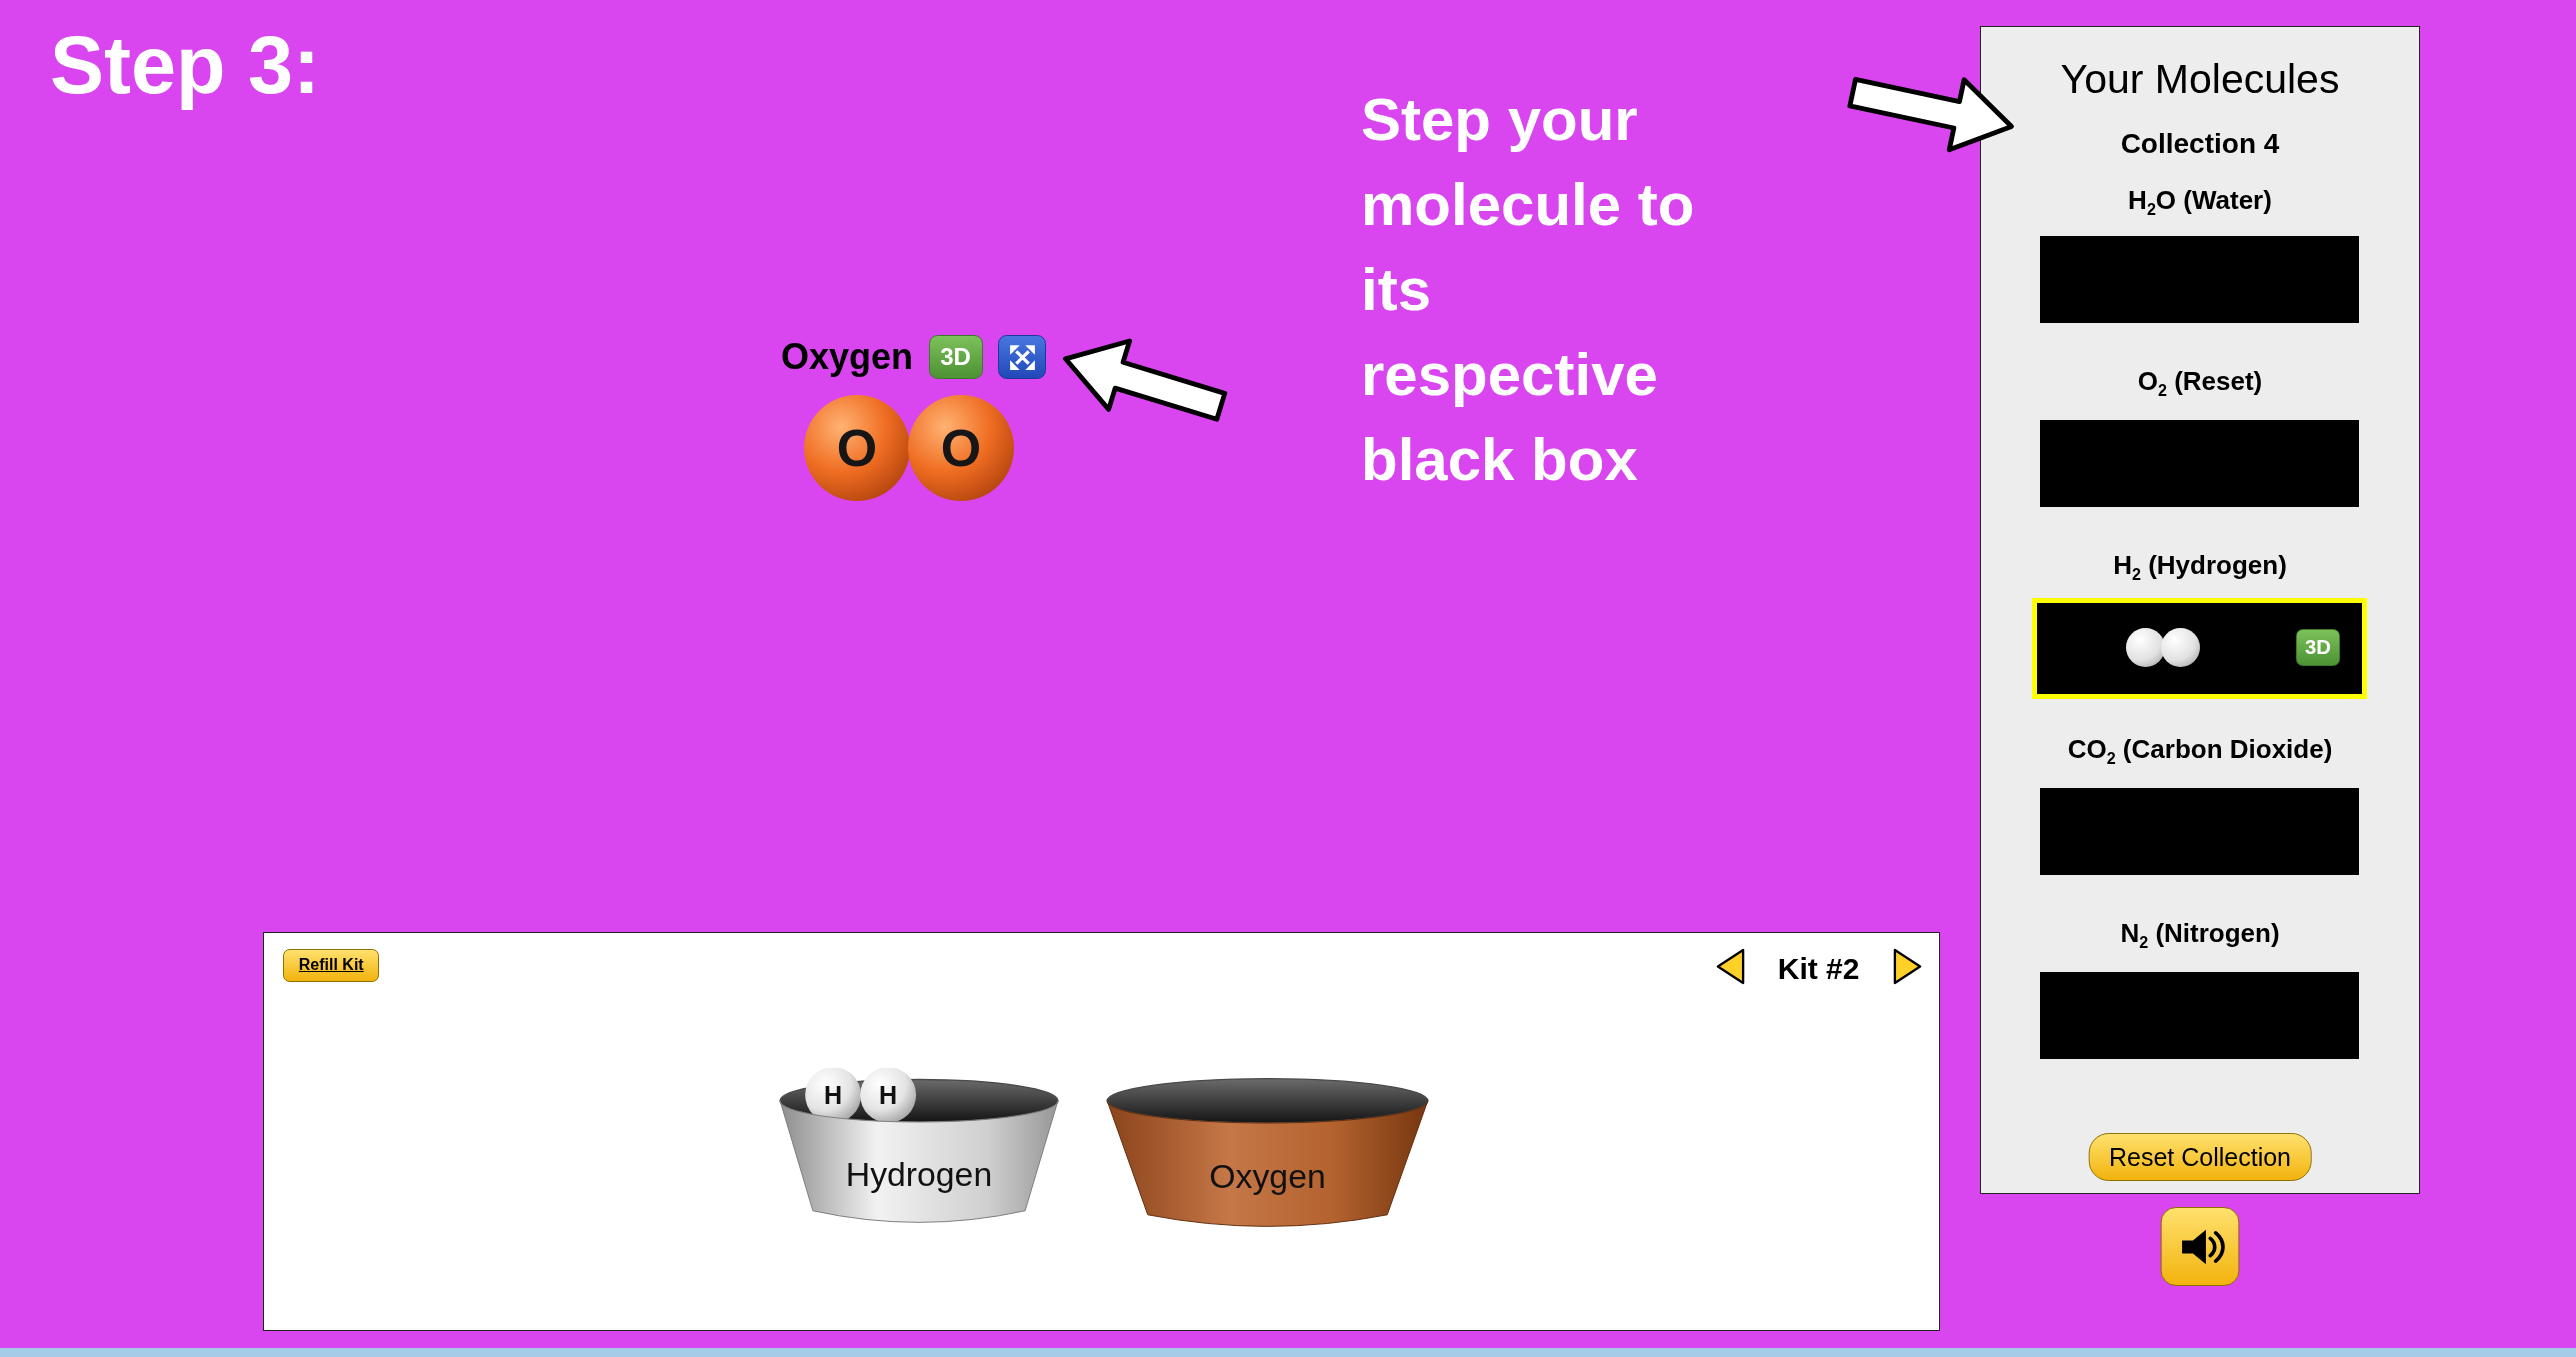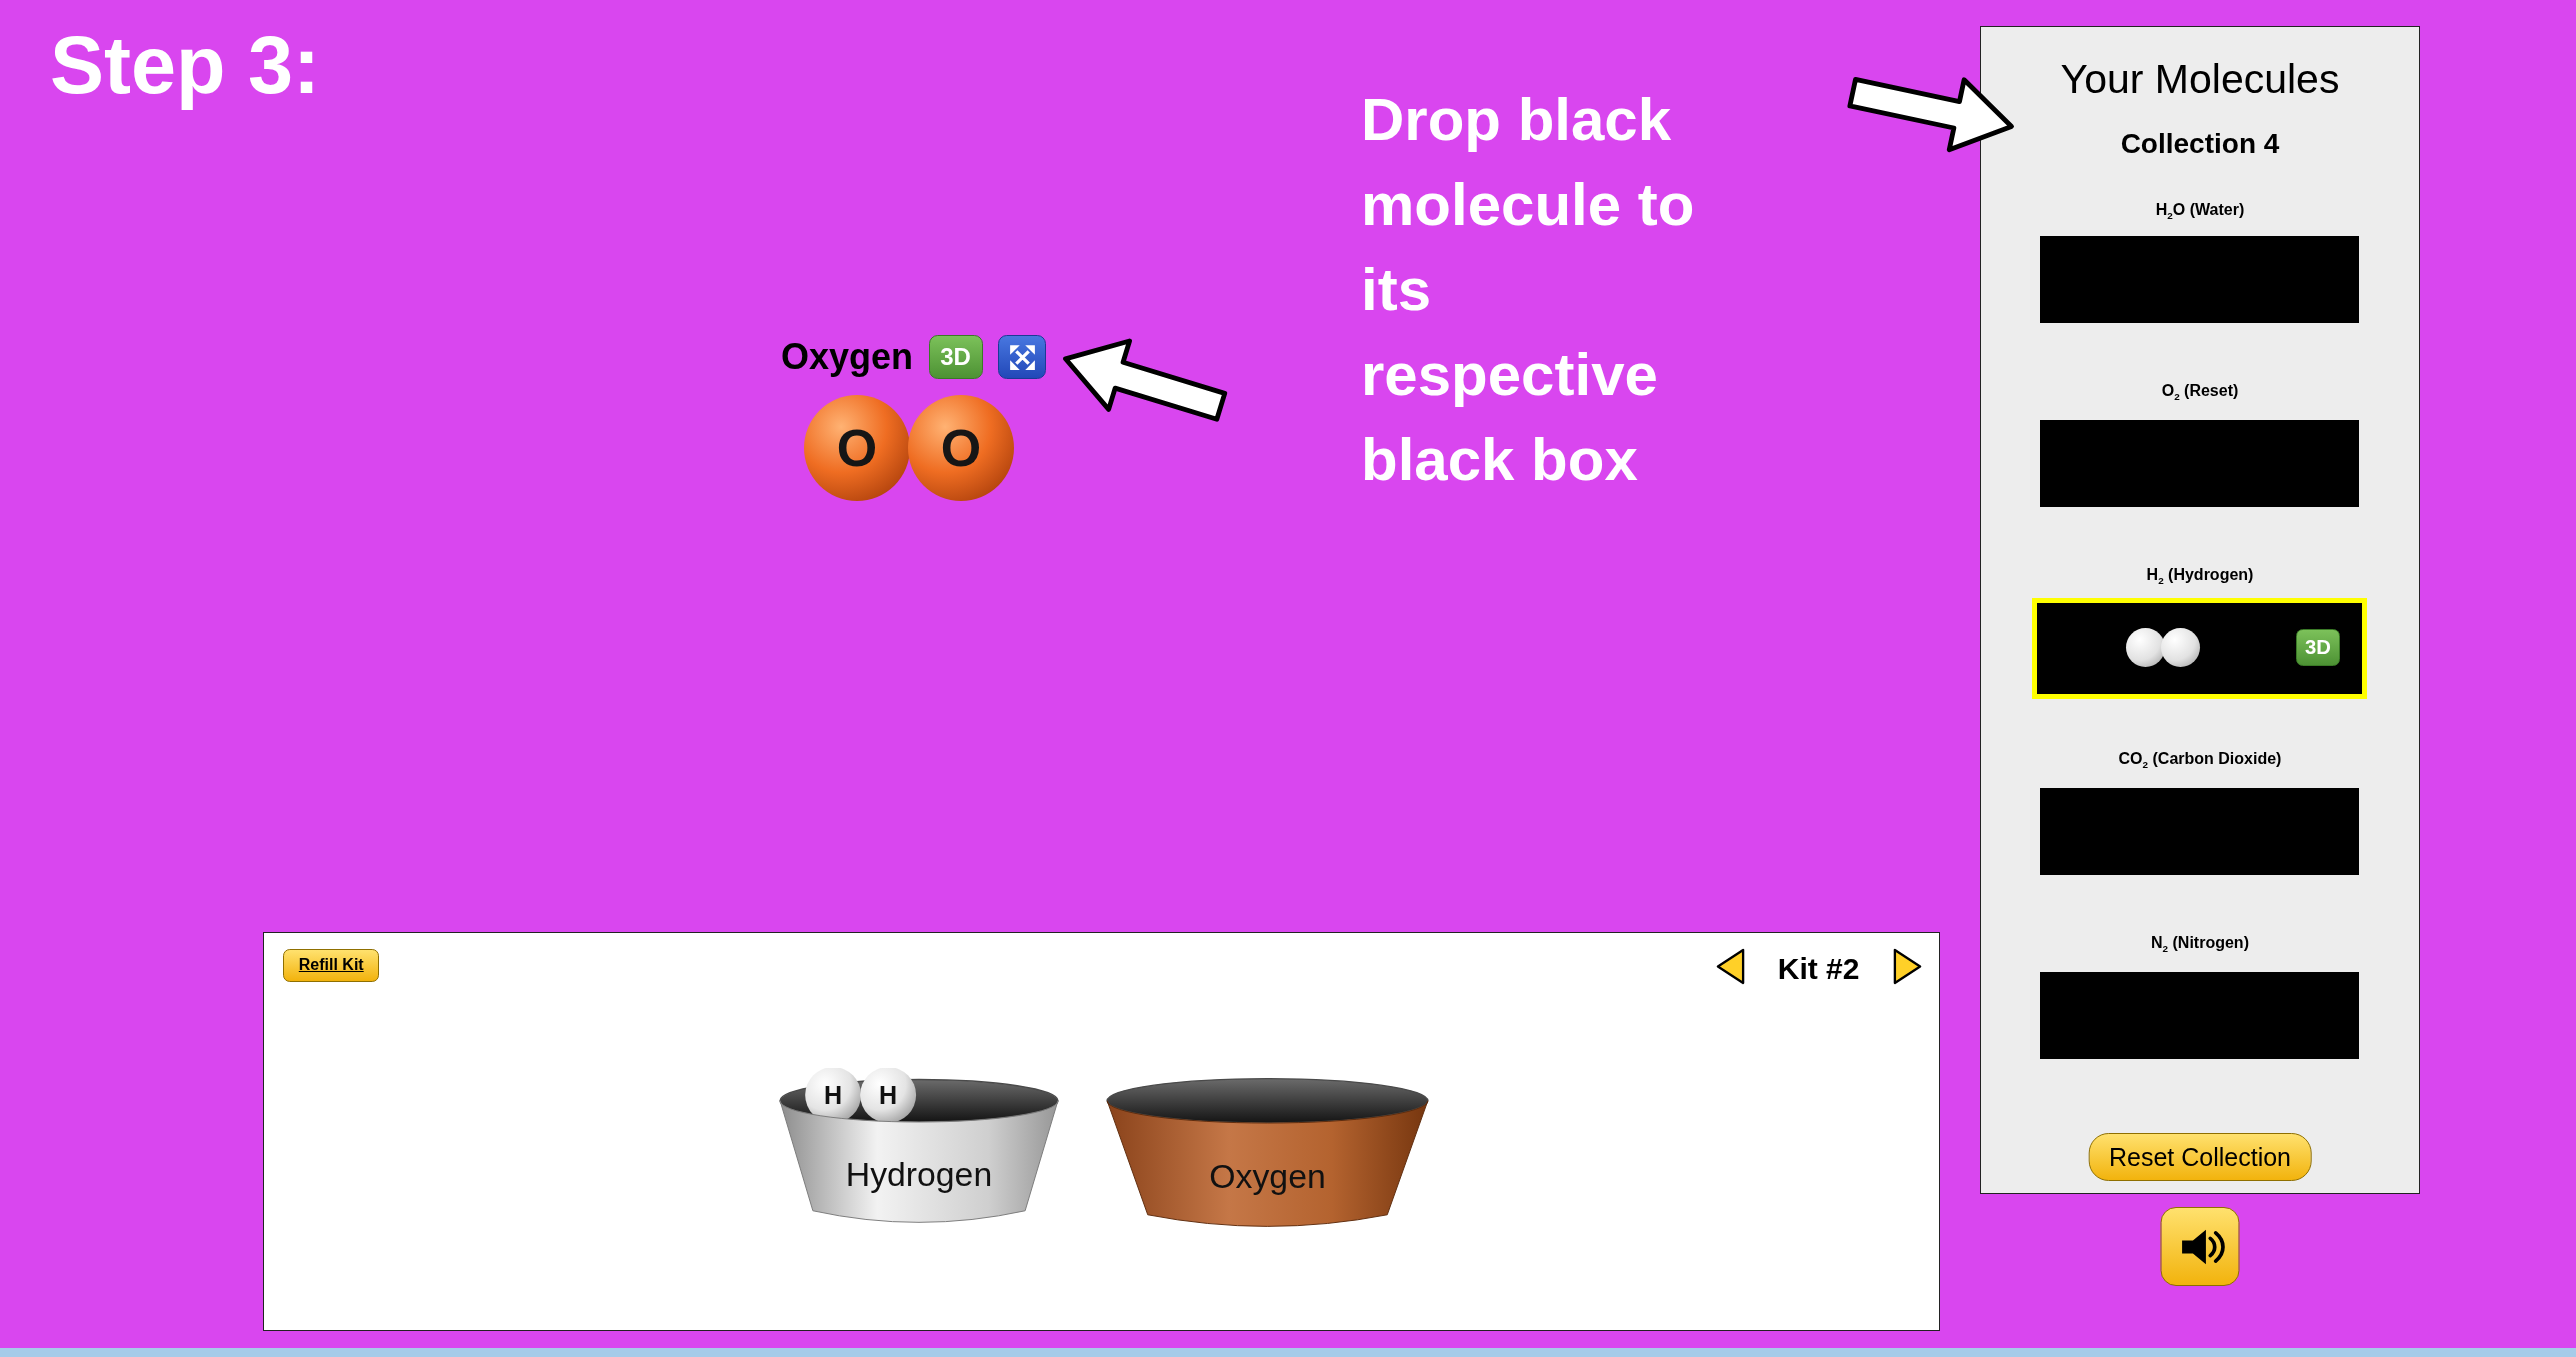--- a/index.html
+++ b/index.html
@@ -47,21 +47,21 @@
   }
   #atom-o1 { left:804px; top:395px; }
   #atom-o2 { left:908px; top:395px; }
   
   .panel {
     position:absolute; left:1980px; top:26px; width:440px; height:1168px;
     background:#ededed; border:1.9px solid #222; z-index:4;
   }
   .panel-title { position:absolute; top:29px; width:100%; text-align:center; font-size:41px; color:#000; }
   .panel-collection { position:absolute; top:101px; width:100%; text-align:center; font-size:28px; font-weight:bold; color:#000; }
-  .box-label { position:absolute; width:100%; text-align:center; font-size:16px; font-weight:bold; color:#000;margin-top:16px; }
+  .box-label { position:absolute; width:100%; text-align:center; font-size:26px; font-weight:bold; color:#000; }
   .box-label sub { font-size:0.62em; }
   #lbl-h2o { top:158px; } #lbl-o2 { top:339px; } #lbl-h2 { top:523px; }
   #lbl-co2 { top:707px; } #lbl-n2 { top:891px; }
   .cbox { position:absolute; left:59px; width:319px; height:87px; background:#000; }
   #box-h2o { top:209px; } #box-o2 { top:393px; } #box-co2 { top:761px; } #box-n2 { top:945px; }
   .cbox.highlight { left:51px; top:571px; width:335px; height:101px; border:5.8px solid #ffff00; }
   .hbox-sphere {
     position:absolute; width:39px; height:39px; border-radius:50%;
     background:radial-gradient(circle at 35% 30%, #ffffff 0%, #e2e2e2 55%, #969696 100%);
   }
@@ -108,21 +108,21 @@
   .bottom-strip { position:absolute; left:0; bottom:0; width:100%; height:9.7px; background:#a6cbe9; }
 </style>
 </head>
 <body>
 
 <div class="page">
 
   <div class="step-label">Step 3:</div>
 
   <div class="annotation-text">
-    <div>Drop black</div>
+    <div>Step your</div>
     <div>molecule to</div>
     <div>its</div>
     <div>respective</div>
     <div>black box</div>
   </div>
 
   <svg class="anno-arrow" style="left:1056px; top:337px; transform:rotate(17deg);" width="174" height="92" viewBox="0 0 180 95">
     <polygon points="174,33 64,33 64,10 6,47 64,84 64,61 174,61" fill="#ffffff" stroke="#000000" stroke-width="5" stroke-linejoin="round"></polygon>
   </svg>
 

